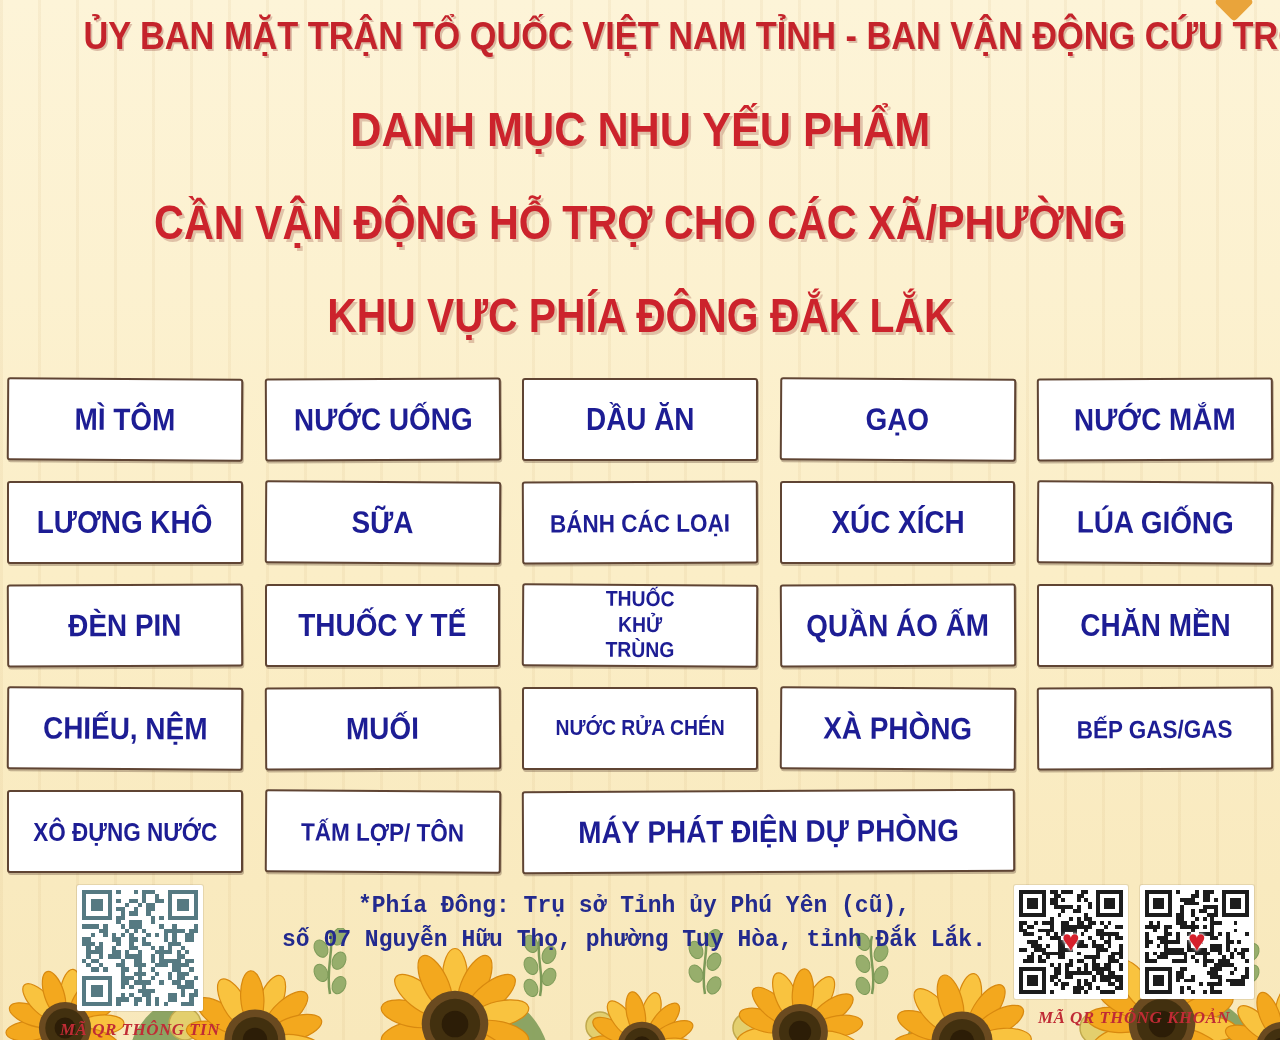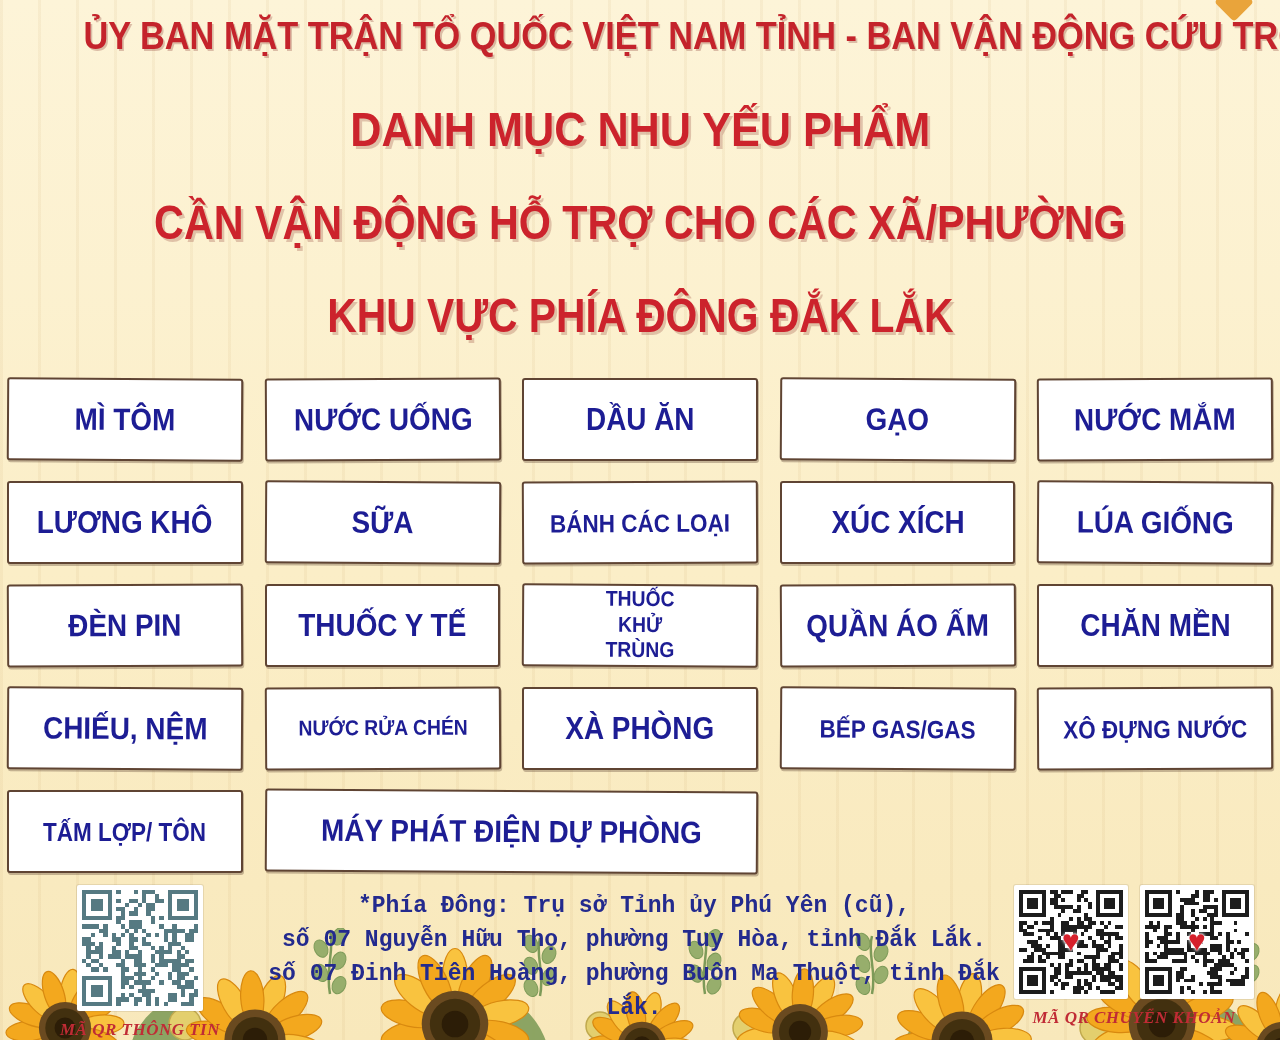--- a/index.html
+++ b/index.html
@@ -129,20 +129,23 @@
         <span>THUỐC KHỬ TRÙNG</span>
       </div>
     <div class="cell">
         <span>QUẦN ÁO ẤM</span>
       </div>
     <div class="cell">
         <span>CHĂN MỀN</span>
       </div>
     <div class="cell">
         <span>CHIẾU, NỆM</span>
+      </div>
+    <div class="cell">
+        <span>MUỐI</span>
       </div>
     <div class="cell sm">
         <span>NƯỚC RỬA CHÉN</span>
       </div>
 
     <div class="cell">
         <span>XÀ PHÒNG</span>
       </div>
     <div class="cell md">
         <span>BẾP GAS/GAS</span>
@@ -407,21 +410,20 @@
               <rect x="2" y="22" width="3" height="3"></rect>
             </g>
           </svg>
       </div>
       <div class="qr-label">MÃ QR THÔNG TIN</div>
     </div>
 
     <div class="addresses">
       <p>*Phía Đông: Trụ sở Tỉnh ủy Phú Yên (cũ),</p>
       <p>số 07 Nguyễn Hữu Thọ, phường Tuy Hòa, tỉnh Đắk Lắk.</p>
-      <p>số 07 Đinh Tiên Hoàng, phường Buôn Ma Thuột, tỉnh Đắk Lắk.</p>
     </div>
 
     <div class="qr-col qr-right">
       <div class="qr-row">
         <div class="qr-card qr-wrap">
           <svg id="qr-bank1" class="qr-sm" viewBox="0 0 27 27">
               <g fill="#1c1c1c" shape-rendering="crispEdges">
                 <rect x="8" y="0" width="1" height="1"></rect>
                 <rect x="9" y="0" width="1" height="1"></rect>
                 <rect x="11" y="0" width="1" height="1"></rect>
@@ -924,21 +926,21 @@
                 <rect x="2" y="2" width="3" height="3"></rect>
                 <path fill-rule="evenodd" d="M20 0h7v7h-7z M21 1v5h5v-5z"></path>
                 <rect x="22" y="2" width="3" height="3"></rect>
                 <path fill-rule="evenodd" d="M0 20h7v7h-7z M1 21v5h5v-5z"></path>
                 <rect x="2" y="22" width="3" height="3"></rect>
               </g>
             </svg>
           <span class="qr-heart">♥</span>
         </div>
       </div>
-      <div class="qr-label">MÃ QR CHUYỂN KHOẢN</div>
+      <div class="qr-label">MÃ QR THÔNG KHOẢN</div>
     </div>
   </div>
 
   <div class="flowers">
     <svg id="flower-svg" viewBox="0 0 1280 112" preserveAspectRatio="none">
         <path d="M115 66 C 120 42 110 24 115 6" stroke="#7d9a58" stroke-width="2.5" fill="none"></path>
         <ellipse cx="106" cy="12" rx="6.5" ry="9" fill="#97ae6c" stroke="#7d9a58" stroke-width="1" transform="rotate(-25 106 12)"></ellipse>
         <ellipse cx="124" cy="23.400000000000002" rx="6.5" ry="9" fill="#97ae6c" stroke="#7d9a58" stroke-width="1" transform="rotate(25 124 23.400000000000002)"></ellipse>
         <ellipse cx="106" cy="34.8" rx="6.5" ry="9" fill="#97ae6c" stroke="#7d9a58" stroke-width="1" transform="rotate(-25 106 34.8)"></ellipse>
         <ellipse cx="124" cy="46.2" rx="6.5" ry="9" fill="#97ae6c" stroke="#7d9a58" stroke-width="1" transform="rotate(25 124 46.2)"></ellipse>

